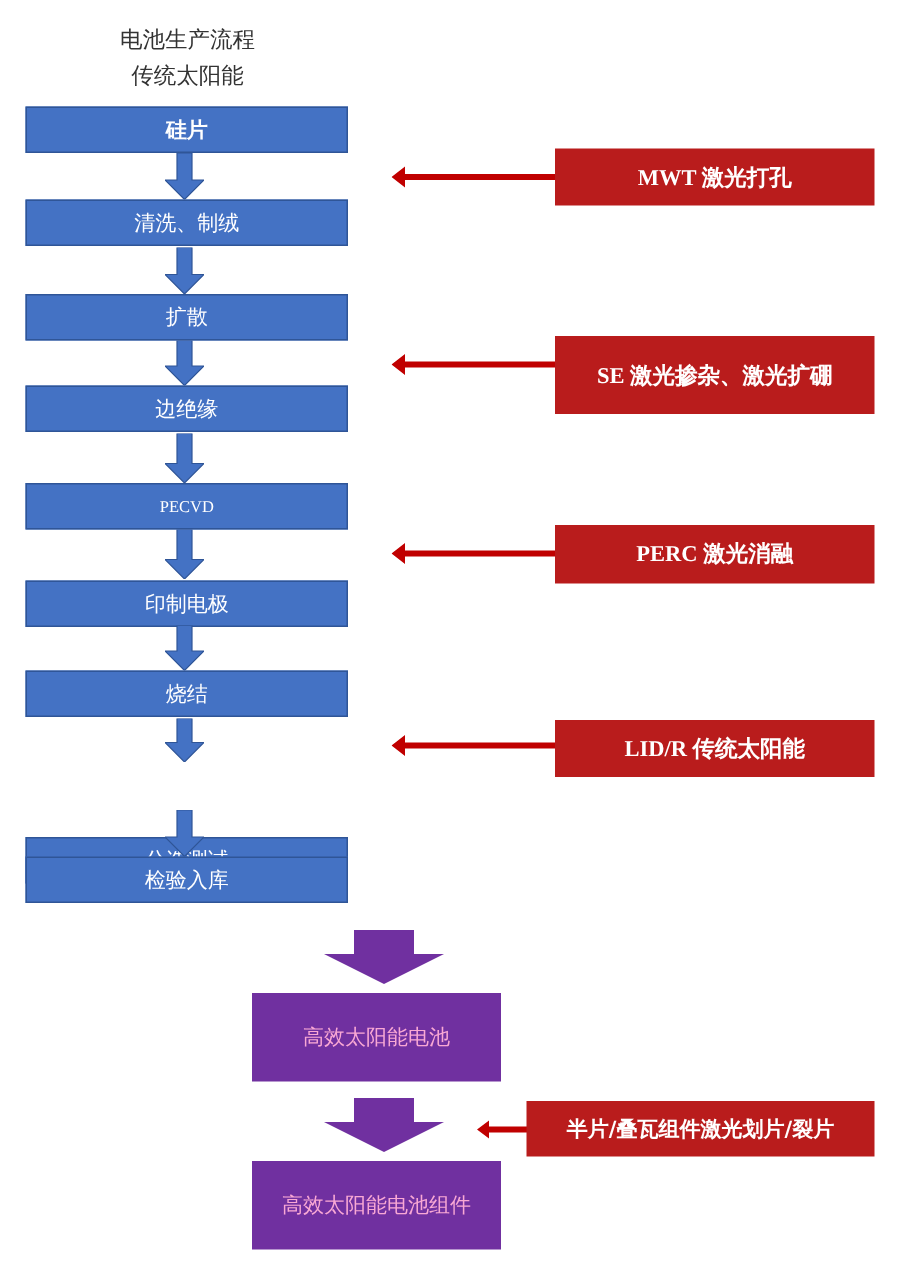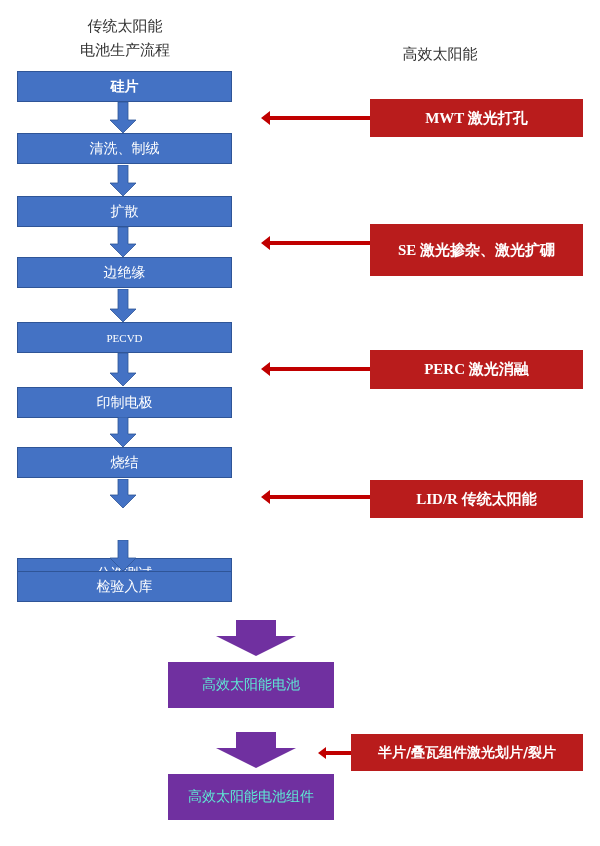--- a/index.html
+++ b/index.html
@@ -9,35 +9,34 @@
   .blue-box { position: absolute; left: 17px; width: 215px; height: 31px; background: #4472c4;
               border: 1px solid #2f5597; box-sizing: border-box; color: #ffffff;
               display: flex; align-items: center; justify-content: center;
               font-family: "DejaVu Sans", "Liberation Sans", sans-serif; font-size: 14px; }
   .blue-box.latin { font-family: "Liberation Serif", "DejaVu Serif", serif; font-size: 11px; }
   .blue-arrow { position: absolute; left: 110px; width: 26px; height: 30px; }
   .red-box { position: absolute; left: 370px; width: 213px; height: 38px; background: #b91c1c;
              color: #ffffff; display: flex; align-items: center; justify-content: center;
              font-family: "Liberation Serif", "DejaVu Serif", serif; font-size: 15px; font-weight: bold; }
   .red-arrow { position: absolute; left: 261px; width: 110px; height: 16px; }
-  .purple-box { position: absolute; left: 168px; width: 166px; height: 46px; background: #7030a0;
-                color: #5eead4; display: flex; align-items: center; justify-content: center;
+  .purple-box { position: absolute; left: 168px; width: 166px; height: 59px; background: #7030a0;
+                color: #f9a8d4; display: flex; align-items: center; justify-content: center;
                 font-family: "DejaVu Sans", "Liberation Sans", sans-serif; font-size: 14px; }
   .purple-arrow { position: absolute; left: 216px; width: 80px; height: 36px; }
   svg { display: block; }
 </style>
 </head>
 <body>
 
 <div class="heading" style="left:40px; top:14px; width:170px;">
+  <div>电池生产流程</div>
   <div>传统太阳能</div>
-  <div>电池生产流程</div>
 </div>
 <div class="heading" style="left:350px; top:42px; width:180px;">
-  <div>高效太阳能</div>
 </div>
 
 <div class="blue-box" style="top:71px;font-weight:bold;">
     <span>硅片</span>
   </div>
 <div class="blue-box" style="top:133px;">
     <span>清洗、制绒</span>
   </div>
 <div class="blue-box" style="top:196px;">
     <span>扩散</span>

